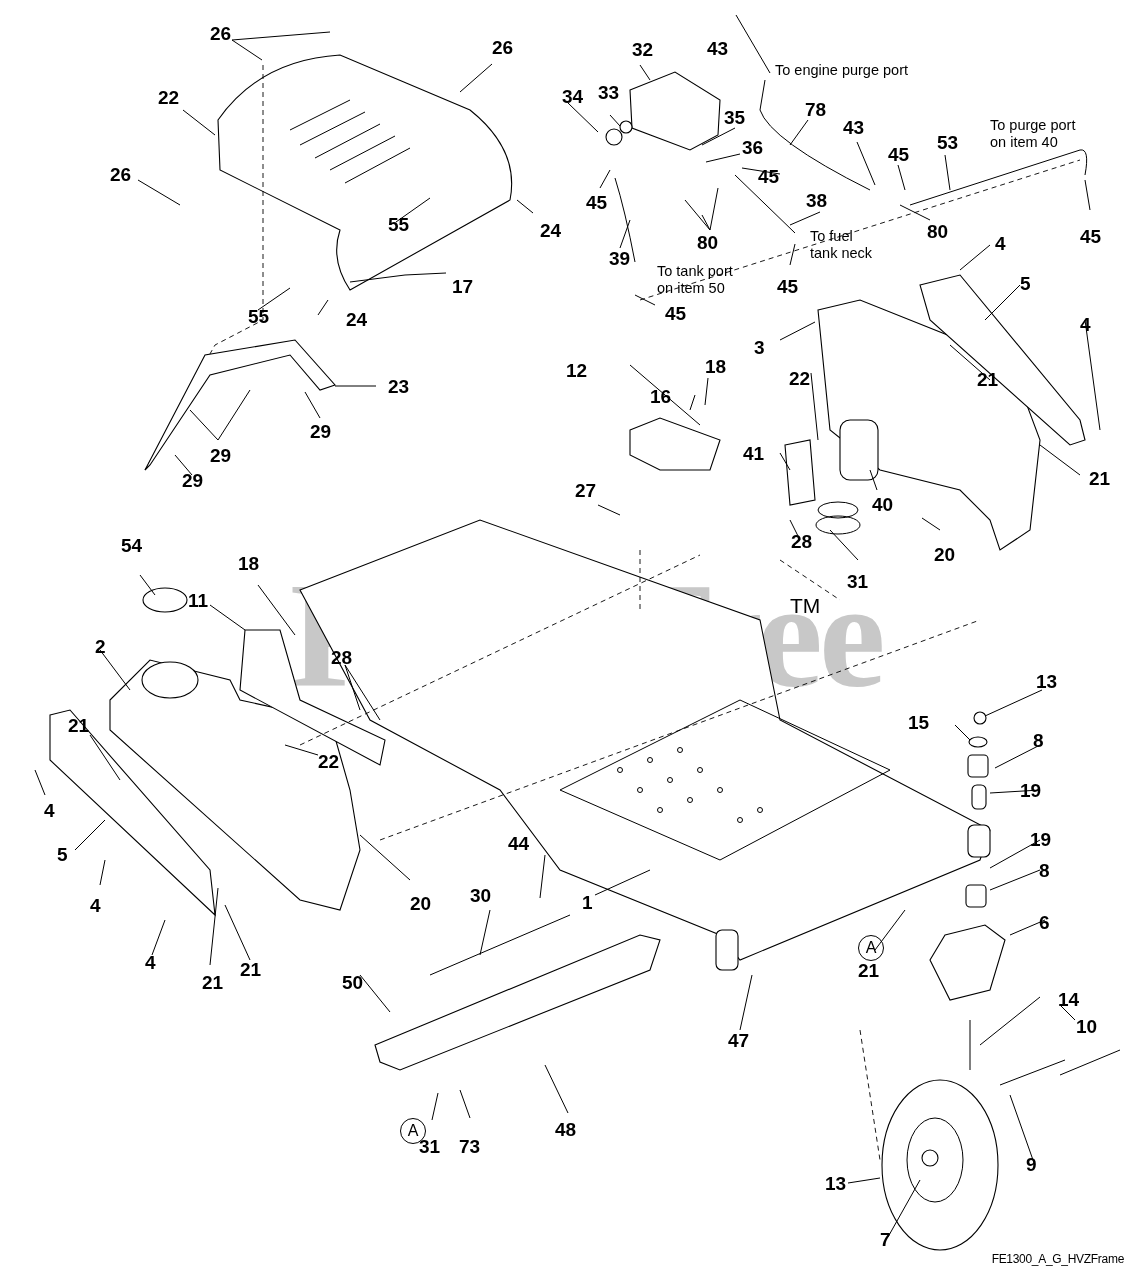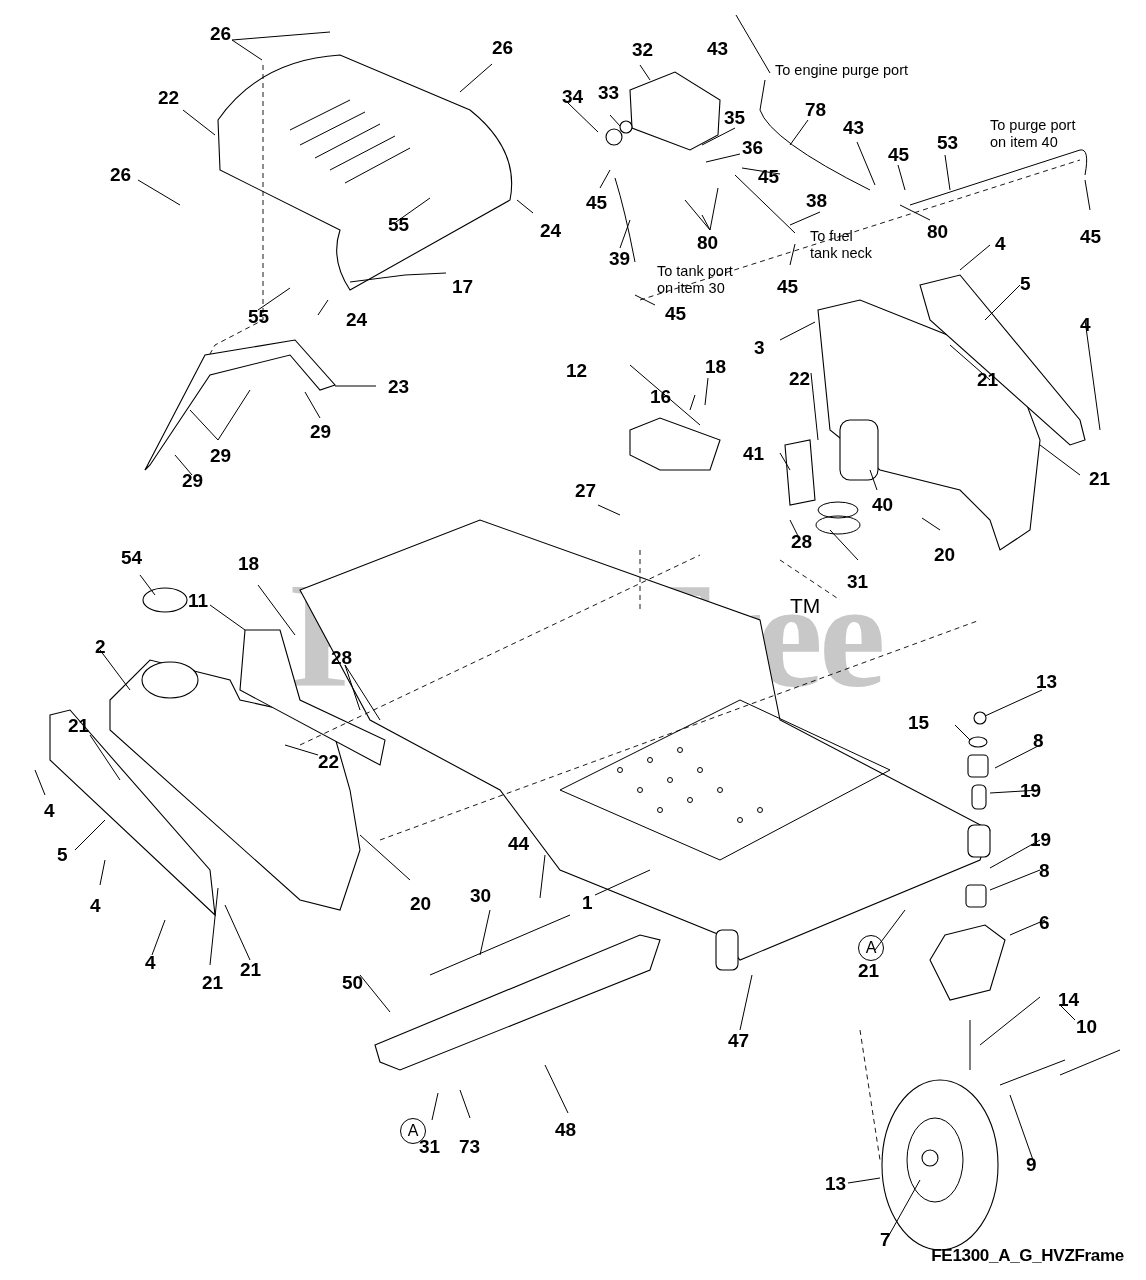--- a/index.html
+++ b/index.html
@@ -3,21 +3,21 @@
 <meta charset="utf-8">
 <style>
   html, body { margin: 0; padding: 0; background: #ffffff; }
   body { width: 1146px; height: 1280px; position: relative; overflow: hidden; font-family: "Liberation Sans", sans-serif; }
   #diagram { position: absolute; left: 0; top: 0; width: 1146px; height: 1280px; }
   .watermark { position: absolute; left: 290px; top: 560px; font-family: "Liberation Serif", serif; font-weight: bold; font-size: 150px; color: #c8c8c8; letter-spacing: -4px; line-height: 1; user-select: none; }
   .tm { position: absolute; left: 790px; top: 594px; font-size: 21px; color: #000000; }
   .callout { position: absolute; font-weight: bold; font-size: 19px; color: #000; line-height: 1; white-space: nowrap; }
   .note { position: absolute; font-size: 14.5px; color: #000; line-height: 1.15; white-space: pre; }
   .ref-circle { position: absolute; width: 24px; height: 24px; border: 1.3px solid #000; border-radius: 50%; font-size: 16px; text-align: center; line-height: 24px; }
-  .footer { position: absolute; right: 22px; bottom: 14px; font-size: 17px; color: #000; letter-spacing: -0.3px; font-weight: bold; }
+  .footer { position: absolute; right: 22px; bottom: 14px; font-size: 12px; color: #000; letter-spacing: -0.3px; }
   svg .thin { stroke: #000; stroke-width: 1; fill: none; }
   svg .dash { stroke: #000; stroke-width: 0.9; fill: none; stroke-dasharray: 5 4; }
   svg .part { stroke: #000; stroke-width: 1.1; fill: #fff; }
 </style>
 </head>
 <body>
 
 <div id="diagram">
   <div class="watermark">PartsTree</div>
   <div class="tm">TM</div>
@@ -182,21 +182,21 @@
         <path d="M888,1237 L920,1180"></path>
     </g>
   </svg>
 
   <div class="note" style="left:775px;top:62px">To engine purge port</div>
   <div class="note" style="left:990px;top:117px">To purge port
 on item 40</div>
   <div class="note" style="left:810px;top:228px">To fuel
 tank neck</div>
   <div class="note" style="left:657px;top:263px">To tank port
-on item 30</div>
+on item 50</div>
 
   <div class="ref-circle" style="left:858px;top:935px">A</div>
   <div class="ref-circle" style="left:400px;top:1118px">A</div>
 
   <div class="callout" style="left:210px;top:24px">26</div>
   <div class="callout" style="left:492px;top:38px">26</div>
   <div class="callout" style="left:110px;top:165px">26</div>
   <div class="callout" style="left:158px;top:88px">22</div>
   <div class="callout" style="left:388px;top:215px">55</div>
   <div class="callout" style="left:248px;top:307px">55</div>
@@ -235,21 +235,21 @@
   <div class="callout" style="left:566px;top:361px">12</div>
   <div class="callout" style="left:650px;top:387px">16</div>
   <div class="callout" style="left:705px;top:357px">18</div>
   <div class="callout" style="left:789px;top:369px">22</div>
   <div class="callout" style="left:743px;top:444px">41</div>
   <div class="callout" style="left:872px;top:495px">40</div>
   <div class="callout" style="left:575px;top:481px">27</div>
   <div class="callout" style="left:791px;top:532px">28</div>
   <div class="callout" style="left:847px;top:572px">31</div>
   <div class="callout" style="left:934px;top:545px">20</div>
-  <div class="callout" style="left:121px;top:548px">54</div>
+  <div class="callout" style="left:121px;top:536px">54</div>
   <div class="callout" style="left:188px;top:591px">11</div>
   <div class="callout" style="left:238px;top:554px">18</div>
   <div class="callout" style="left:95px;top:637px">2</div>
   <div class="callout" style="left:331px;top:648px">28</div>
   <div class="callout" style="left:318px;top:752px">22</div>
   <div class="callout" style="left:68px;top:716px">21</div>
   <div class="callout" style="left:44px;top:801px">4</div>
   <div class="callout" style="left:57px;top:845px">5</div>
   <div class="callout" style="left:90px;top:896px">4</div>
   <div class="callout" style="left:145px;top:953px">4</div>

